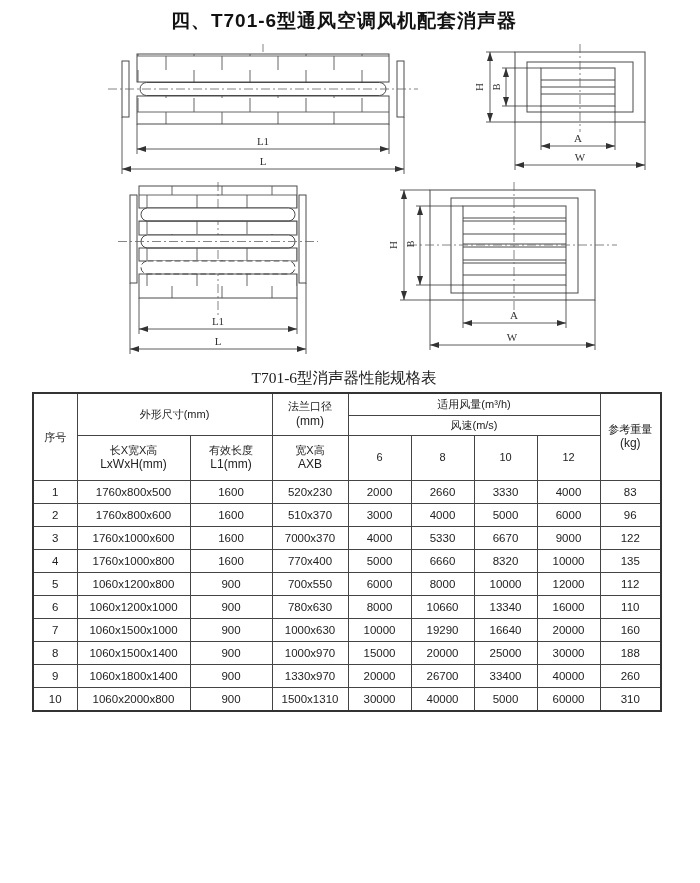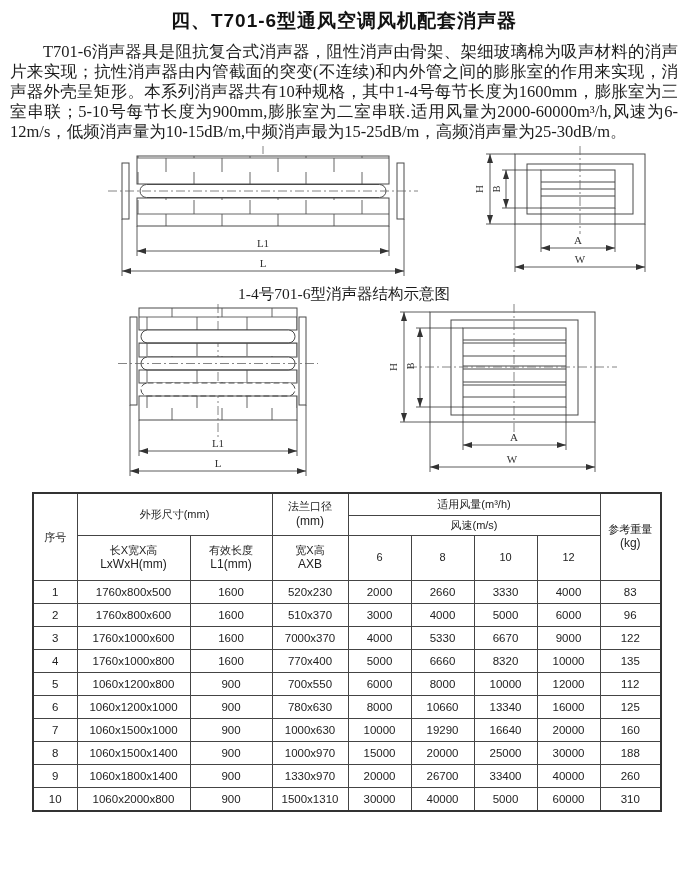--- a/index.html
+++ b/index.html
@@ -24,21 +24,20 @@
   tr.h1{height:22px;} tr.h2{height:20px;} tr.h3{height:45px;margin-left:48px;}
   .small2{display:block;font-size:12px;}
 </style>
 </head>
 <body>
 
 <div class="page">
 
   <h1 class="doc-title">四、T701-6型通风空调风机配套消声器</h1>
 
-  <p class="intro">T701-6消声器具是阻抗复合式消声器，阻性消声由骨架、架细玻璃棉为吸声材料的消声片来实现；抗性消声器由内管截面的突变(不连续)和内外管之间的膨胀室的作用来实现，消声器外壳呈矩形。本系列消声器共有10种规格，其中1-4号每节长度为1600mm，膨胀室为三室串联；5-10号每节长度为900mm,膨胀室为二室串联.适用风量为2000-60000m³/h,风速为6-12m/s，低频消声量为10-15dB/m,中频消声最为15-25dB/m，高频消声量为25-30dB/m。</p>
 
   <div class="fig">
     <svg width="680" height="140" viewBox="0 0 680 140">
       <defs>
         <marker id="ar1" markerWidth="10" markerHeight="8" refX="9" refY="3" orient="auto-start-reverse" markerUnits="userSpaceOnUse">
           <path d="M0,0L9,3L0,6Z" fill="#333"></path>
         </marker>
         <pattern id="bk1" width="56" height="28" patternUnits="userSpaceOnUse">
           <line x1="0" y1="14" x2="56" y2="14" stroke="#555" stroke-width="0.9"></line>
           <line x1="16" y1="0" x2="16" y2="14" stroke="#555" stroke-width="0.9"></line>
@@ -90,21 +89,20 @@
         <line x1="505" y1="80" x2="505" y2="128"></line>
           <line x1="635" y1="80" x2="635" y2="128"></line>
         <line x1="505" y1="123" x2="635" y2="123" marker-start="url(#ar1)" marker-end="url(#ar1)"></line>
       </g>
       <text x="473" y="45" font-size="11" fill="#333" text-anchor="middle" transform="rotate(-90 473 45)">H</text>
       <text x="490" y="45" font-size="10" fill="#333" text-anchor="middle" transform="rotate(-90 490 45)">B</text>
       <text x="568" y="100" font-size="11" fill="#333" text-anchor="middle">A</text>
       <text x="570" y="119" font-size="11" fill="#333" text-anchor="middle">W</text>
     </svg>
   </div>
-  <div class="caption">1-4号701-6型消声器结构示意图</div>
 
   <div class="fig">
     <svg width="680" height="184" viewBox="0 0 680 184">
       <defs>
         <marker id="ar2" markerWidth="10" markerHeight="8" refX="9" refY="3" orient="auto-start-reverse" markerUnits="userSpaceOnUse">
           <path d="M0,0L9,3L0,6Z" fill="#333"></path>
         </marker>
         <pattern id="bk2" width="50" height="26" patternUnits="userSpaceOnUse">
           <line x1="0" y1="13" x2="50" y2="13" stroke="#555" stroke-width="0.9"></line>
           <line x1="12" y1="0" x2="12" y2="13" stroke="#555" stroke-width="0.9"></line>
@@ -167,20 +165,21 @@
           <line x1="585" y1="118" x2="585" y2="168"></line>
         <line x1="420" y1="163" x2="585" y2="163" marker-start="url(#ar2)" marker-end="url(#ar2)"></line>
       </g>
       <text x="387" y="63" font-size="11" fill="#333" text-anchor="middle" transform="rotate(-90 387 63)">H</text>
       <text x="404" y="62" font-size="10" fill="#333" text-anchor="middle" transform="rotate(-90 404 62)">B</text>
       <text x="504" y="137" font-size="11" fill="#333" text-anchor="middle">A</text>
       <text x="502" y="159" font-size="11" fill="#333" text-anchor="middle">W</text>
     </svg>
   </div>
 
+  <div class="caption table-title">T701-6型消声器性能规格表</div>
 
   <table class="spec">
     <colgroup>
       <col style="width:44px">
         <col style="width:113px">
         <col style="width:82px">
       <col style="width:76px">
         <col style="width:63px">
         <col style="width:63px">
       <col style="width:63px">
@@ -281,21 +280,21 @@
         </tr>
         <tr>
           <td>6</td>
           <td>1060x1200x1000</td>
           <td>900</td>
           <td>780x630</td>
           <td>8000</td>
           <td>10660</td>
           <td>13340</td>
           <td>16000</td>
-          <td>125</td>
+          <td>110</td>
         </tr>
         <tr>
           <td>7</td>
           <td>1060x1500x1000</td>
           <td>900</td>
           <td>1000x630</td>
           <td>10000</td>
           <td>19290</td>
           <td>16640</td>
           <td>20000</td>

